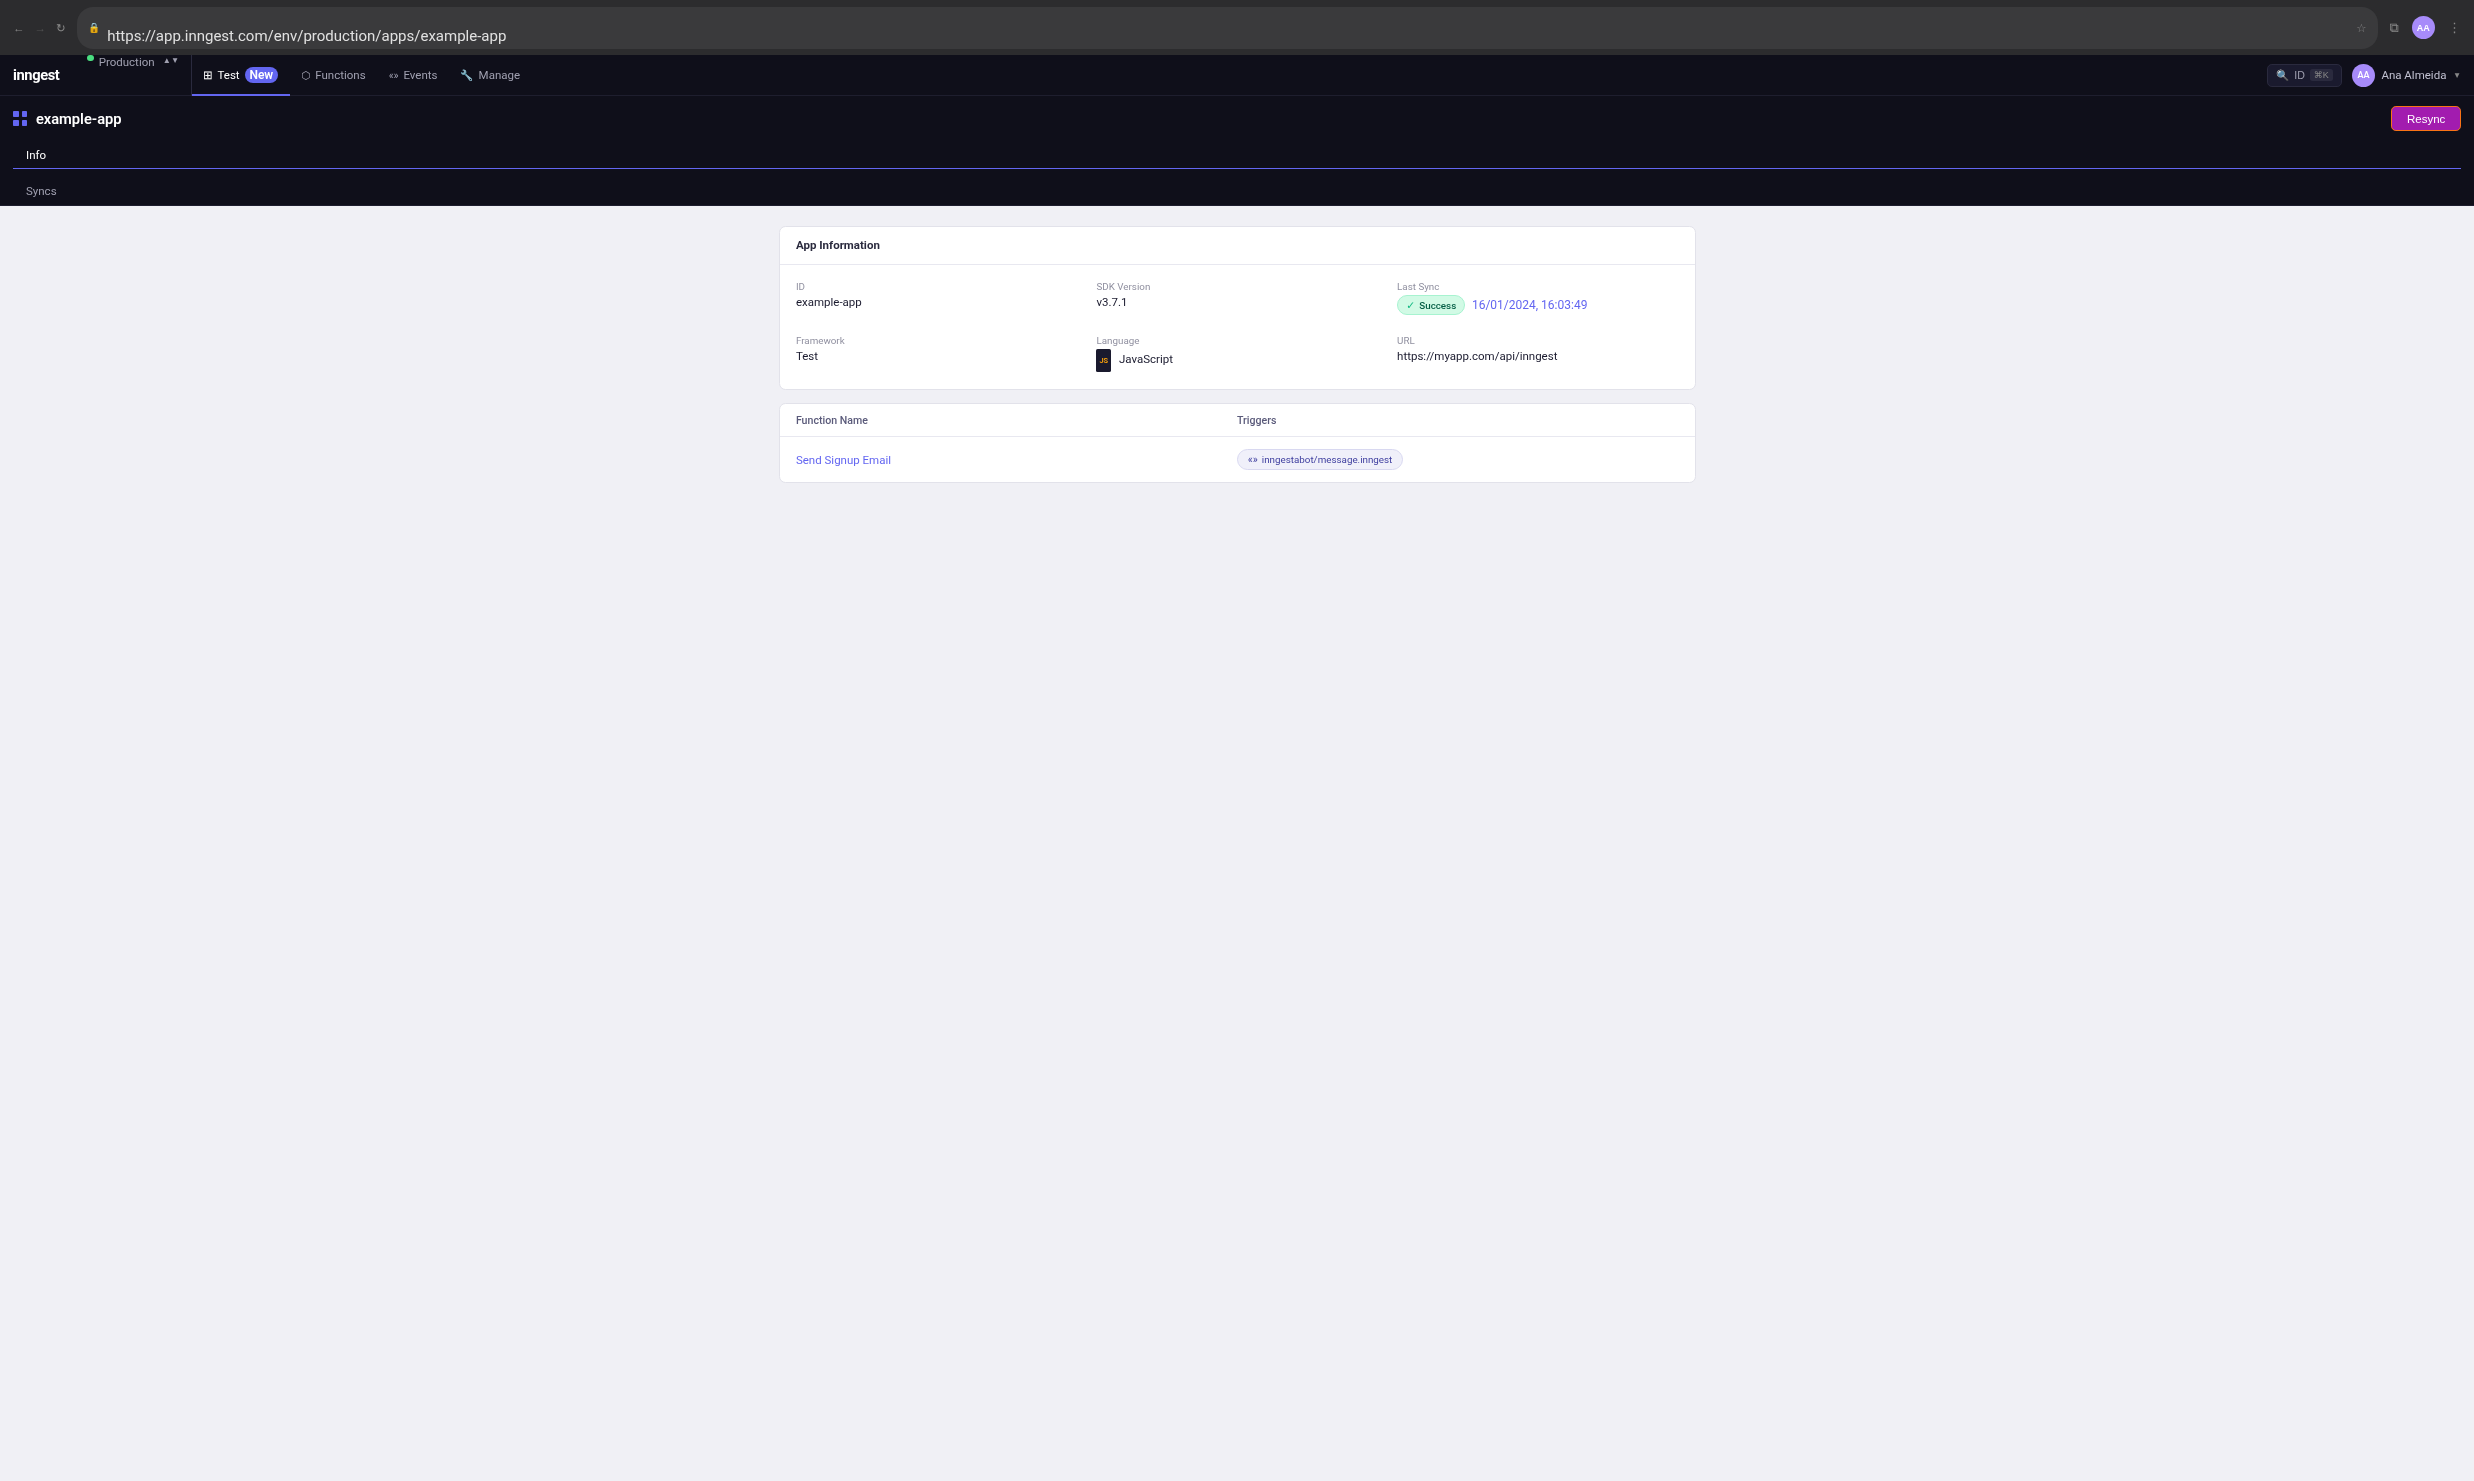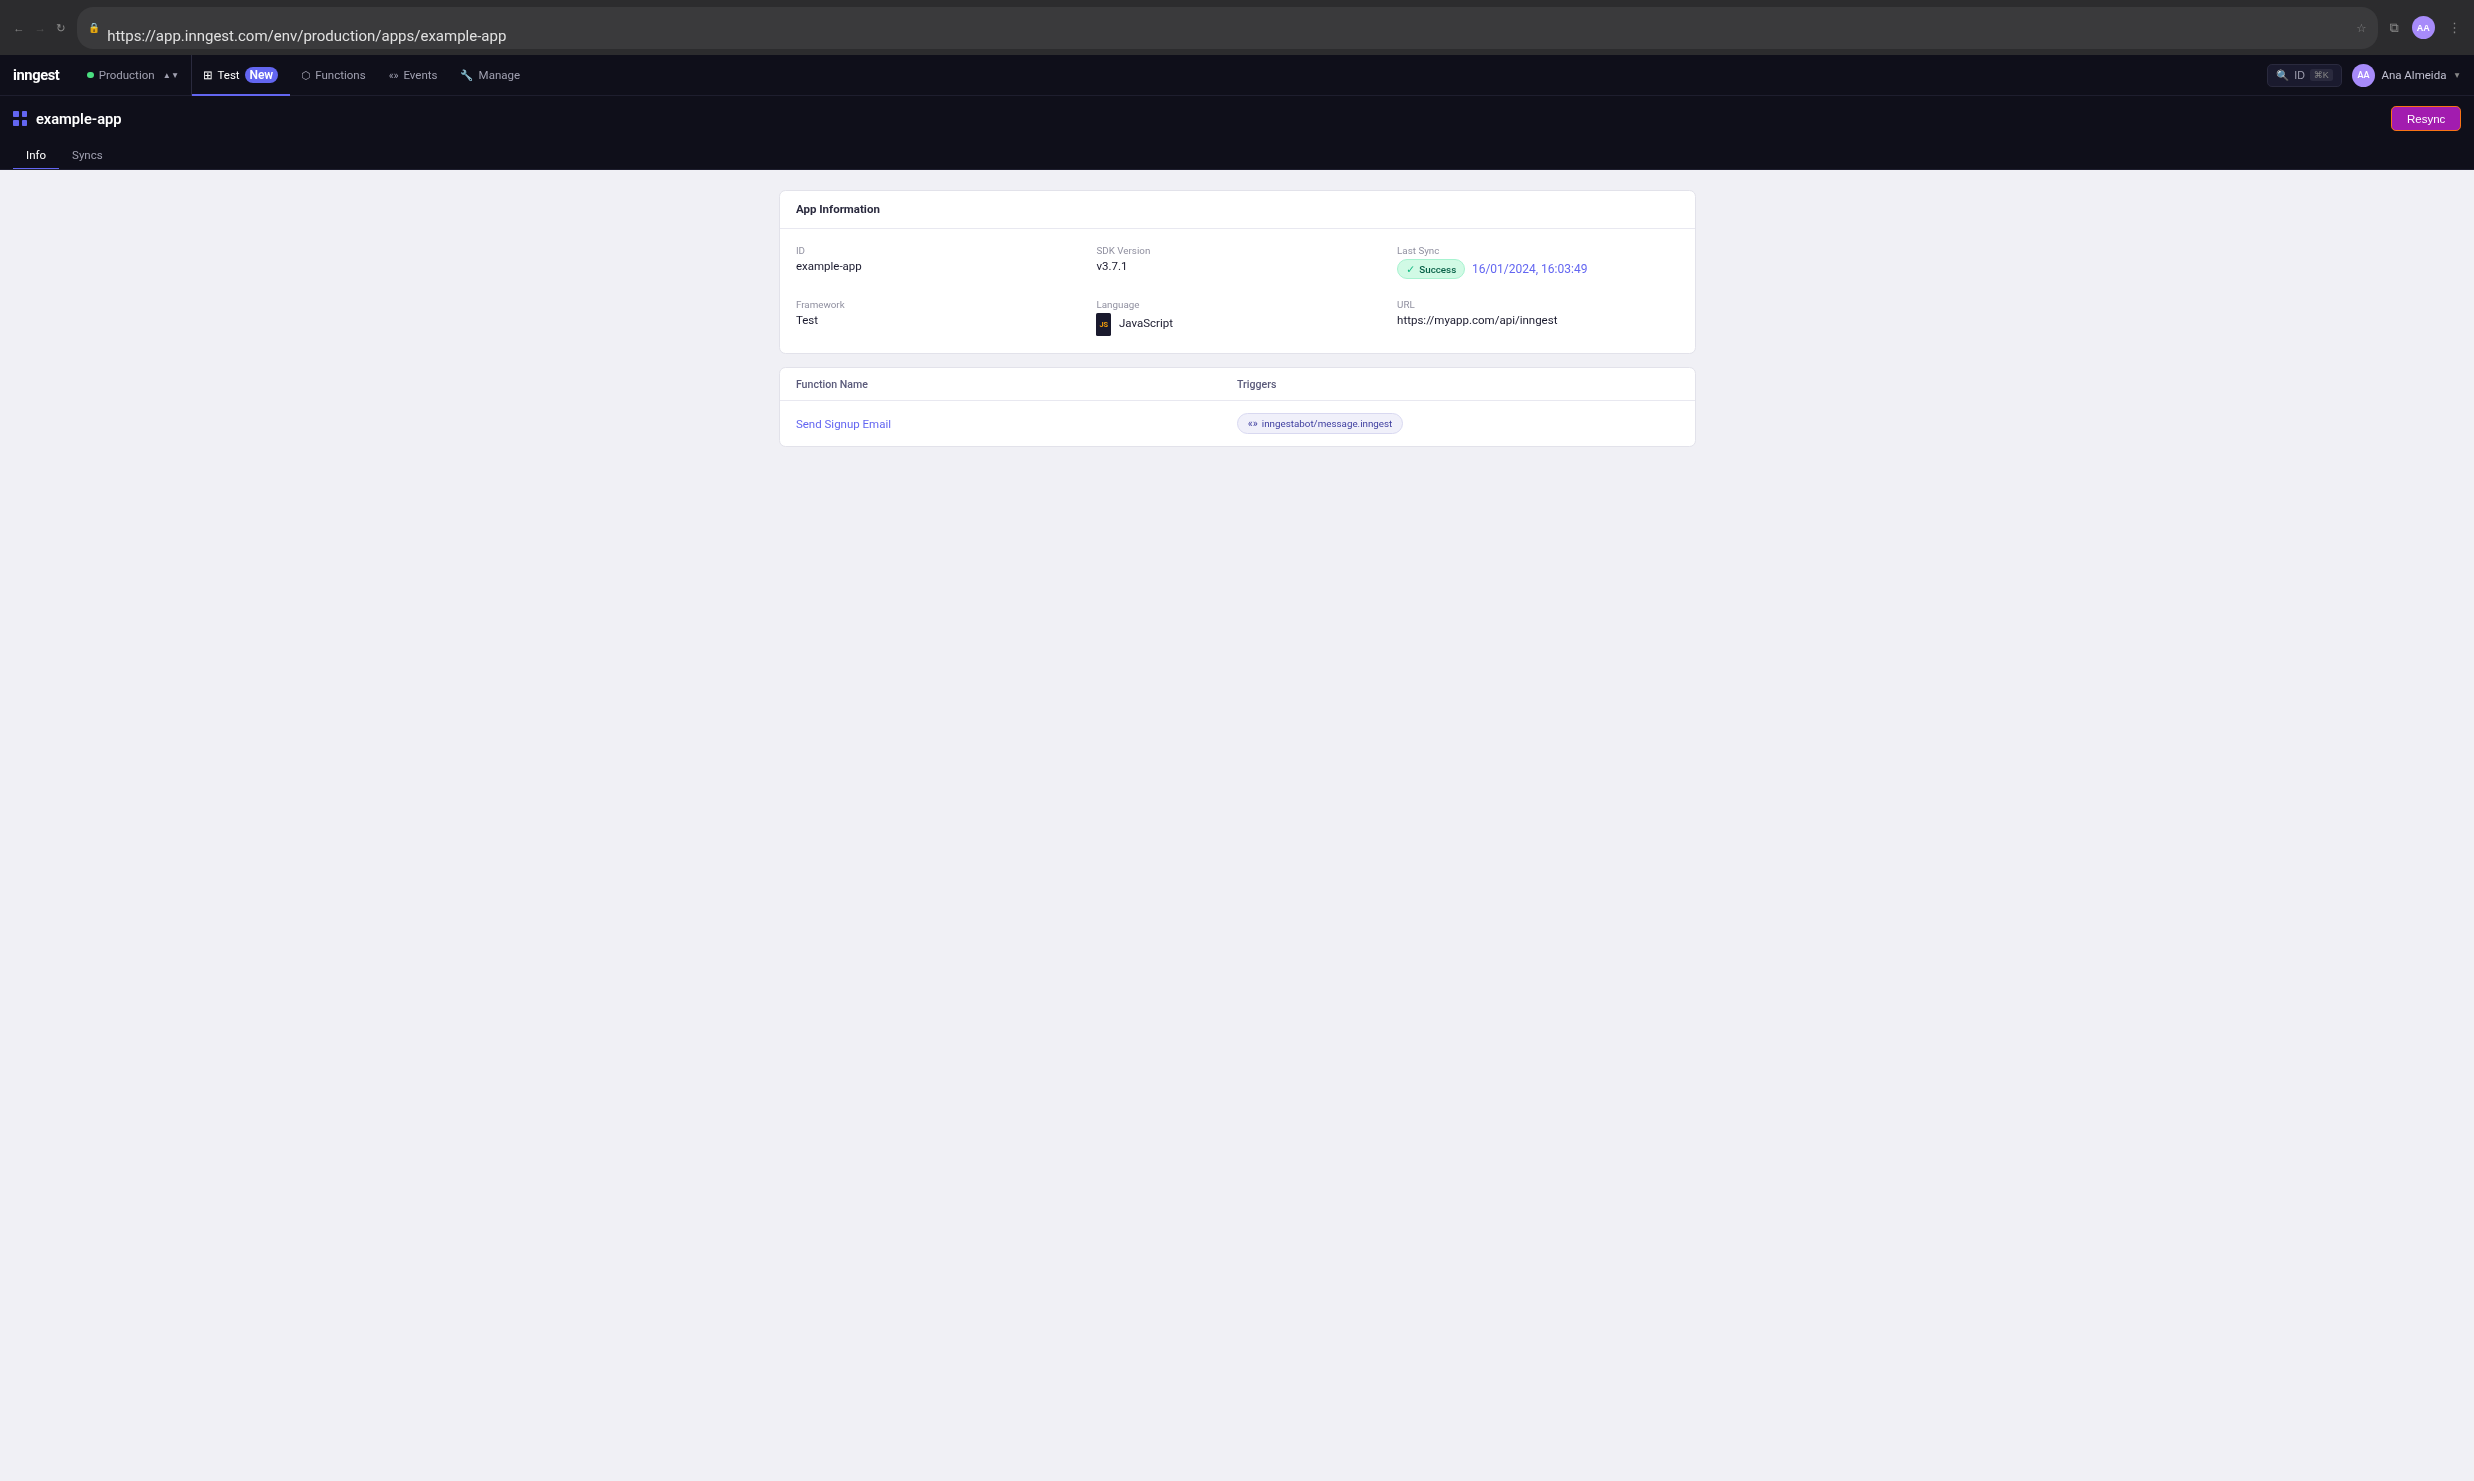--- a/index.html
+++ b/index.html
@@ -116,21 +116,20 @@
     .nav-item-badge {
       background: #6366f1;
       color: white;
       font-size: 12px;
       padding: 0.8px 4.9px;
       border-radius: 8.2px;
       font-weight: 600;
     }
     .nav-env {
       display: flex;
-      align-items: center;
       gap: 4.9px;
       padding: 0 11.5px;
       height: 41px;
       color: #a0a0b0;
       font-size: 11.5px;
       cursor: pointer;
       border-right: 0.8px solid #2a2a3e;
     }
     .env-dot {
       width: 6.5px;
@@ -224,21 +223,22 @@
       color: white;
       border: 1.6px solid #f97316;
       border-radius: 4.9px;
       padding: 5.7px 14.7px;
       font-size: 11.5px;
       font-weight: 500;
       cursor: pointer;
     }
     .page-tabs {
       display: flex;
-      gap: 0;
+      gap: 8px;
+      flex-direction: column;
     }
     .page-tab {
       padding: 6.5px 13px;
       color: #a0a0b0;
       font-size: 11.5px;
       cursor: pointer;
       position: relative;
       border-bottom: 1.6px solid transparent;
     }
     .page-tab.active {

